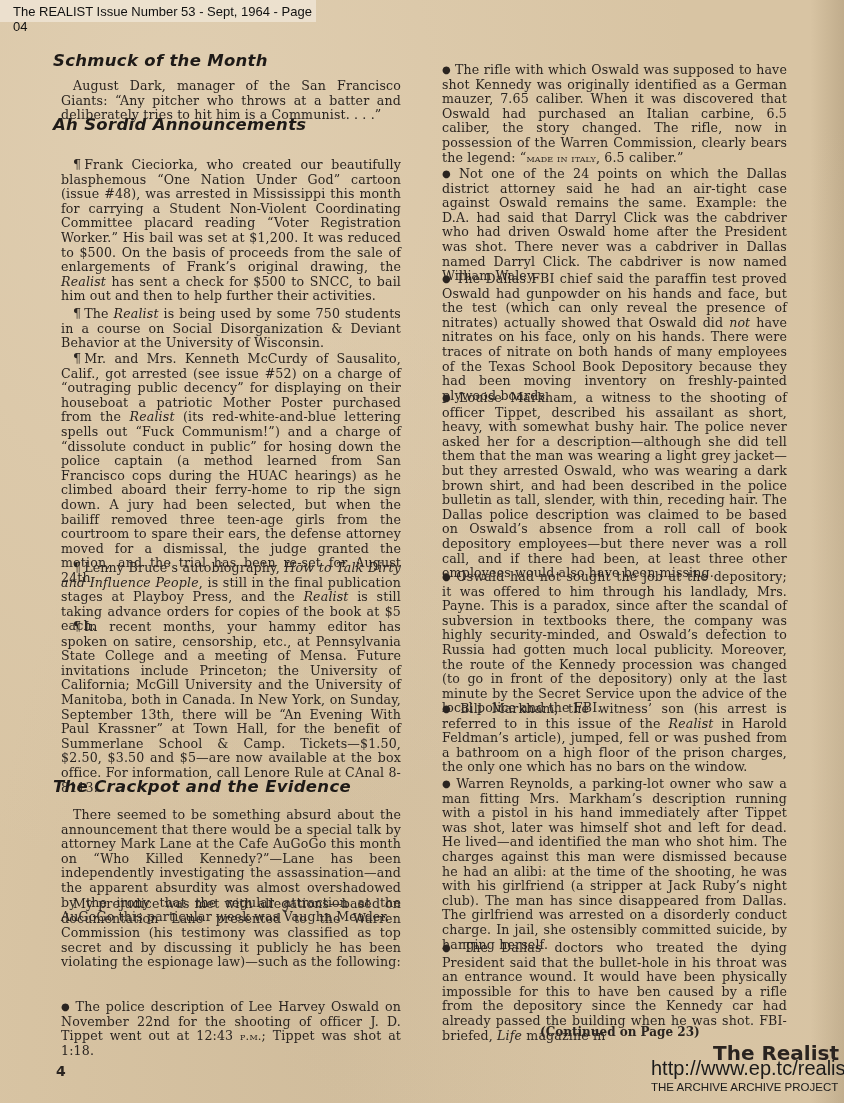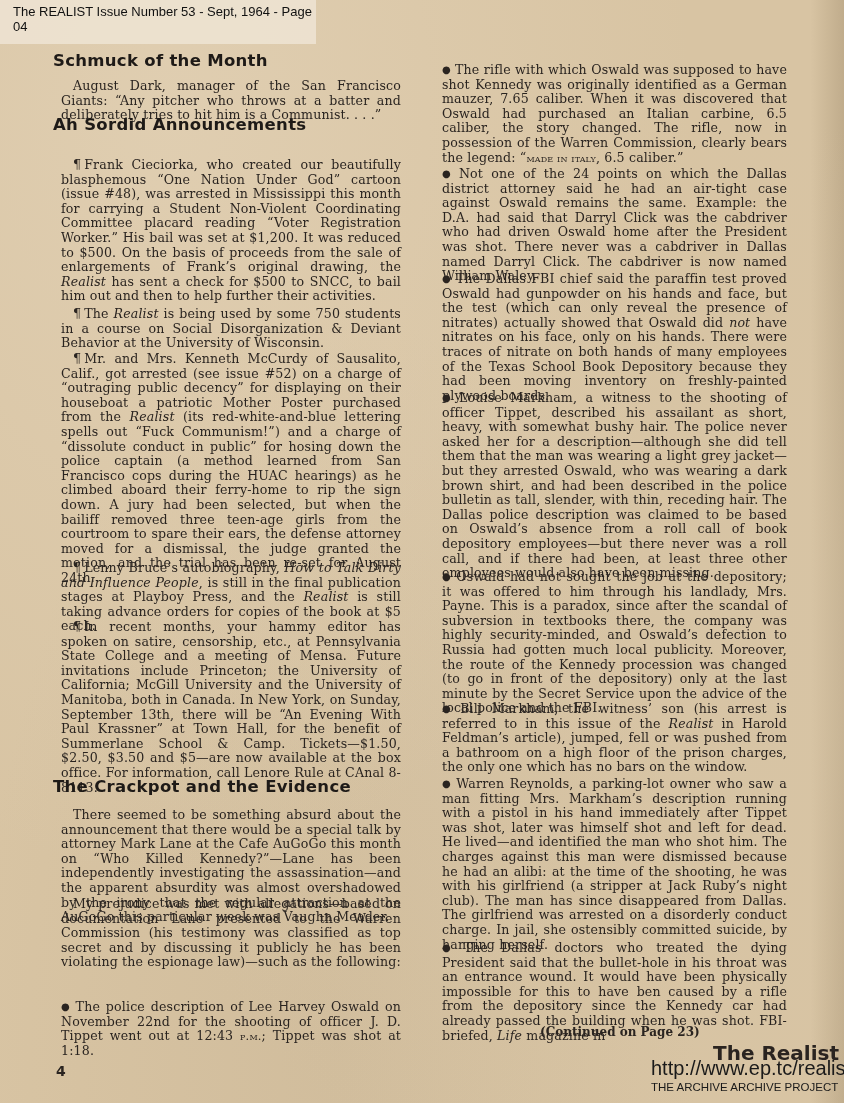--- a/index.html
+++ b/index.html
@@ -8,35 +8,35 @@
     background: #d8c4a3;
     background-image:
       radial-gradient(ellipse at 20% 10%, rgba(230,214,188,0.55) 0%, rgba(230,214,188,0) 55%),
       radial-gradient(ellipse at 80% 60%, rgba(214,196,166,0.5) 0%, rgba(214,196,166,0) 60%),
       radial-gradient(ellipse at 40% 95%, rgba(200,180,148,0.45) 0%, rgba(200,180,148,0) 50%),
       linear-gradient(90deg, rgba(0,0,0,0) 96%, rgba(120,100,70,0.25) 100%);
     color: #2a2420;
     font-family: "DejaVu Serif", "Liberation Serif", serif;
   }
   .scan-label {
-    position: absolute; left: 0; top: 0; width: 316px; height: 44px;
+    position: absolute; left: 0; top: 0; width: 316px; height: 22px;
     background: rgba(238,228,212,0.85);
     font-family: "Liberation Sans", sans-serif; color: #111;
     padding: 4px 0 0 13px; box-sizing: border-box;
   }
   .scan-label .l1 { font-size: 13px; line-height: 15px; }
   .scan-label .l2 { font-size: 10.5px; line-height: 13px; }
 
   .col { position: absolute; top: 0; }
   .col-left { left: 53px; width: 356px; }
   .col-right { left: 434px; width: 361px; }
 
   h2 {
     font-family: "DejaVu Sans", "Liberation Sans", sans-serif;
-    font-weight: bold; font-size: 16.5px;
+    font-weight: bold; font-style: italic; font-size: 16.5px;
     margin: 0; letter-spacing: 0.3px; color: #1e1a17;
     position: absolute; left: 0;
   }
   .para {
     position: absolute; left: 0; right: 0;
     font-size: 12.6px; line-height: 14.6px;
     text-align: justify; letter-spacing: 0.15px;
     margin: 8px;
   }
   .para .indent { display: inline-block; width: 12px; }

